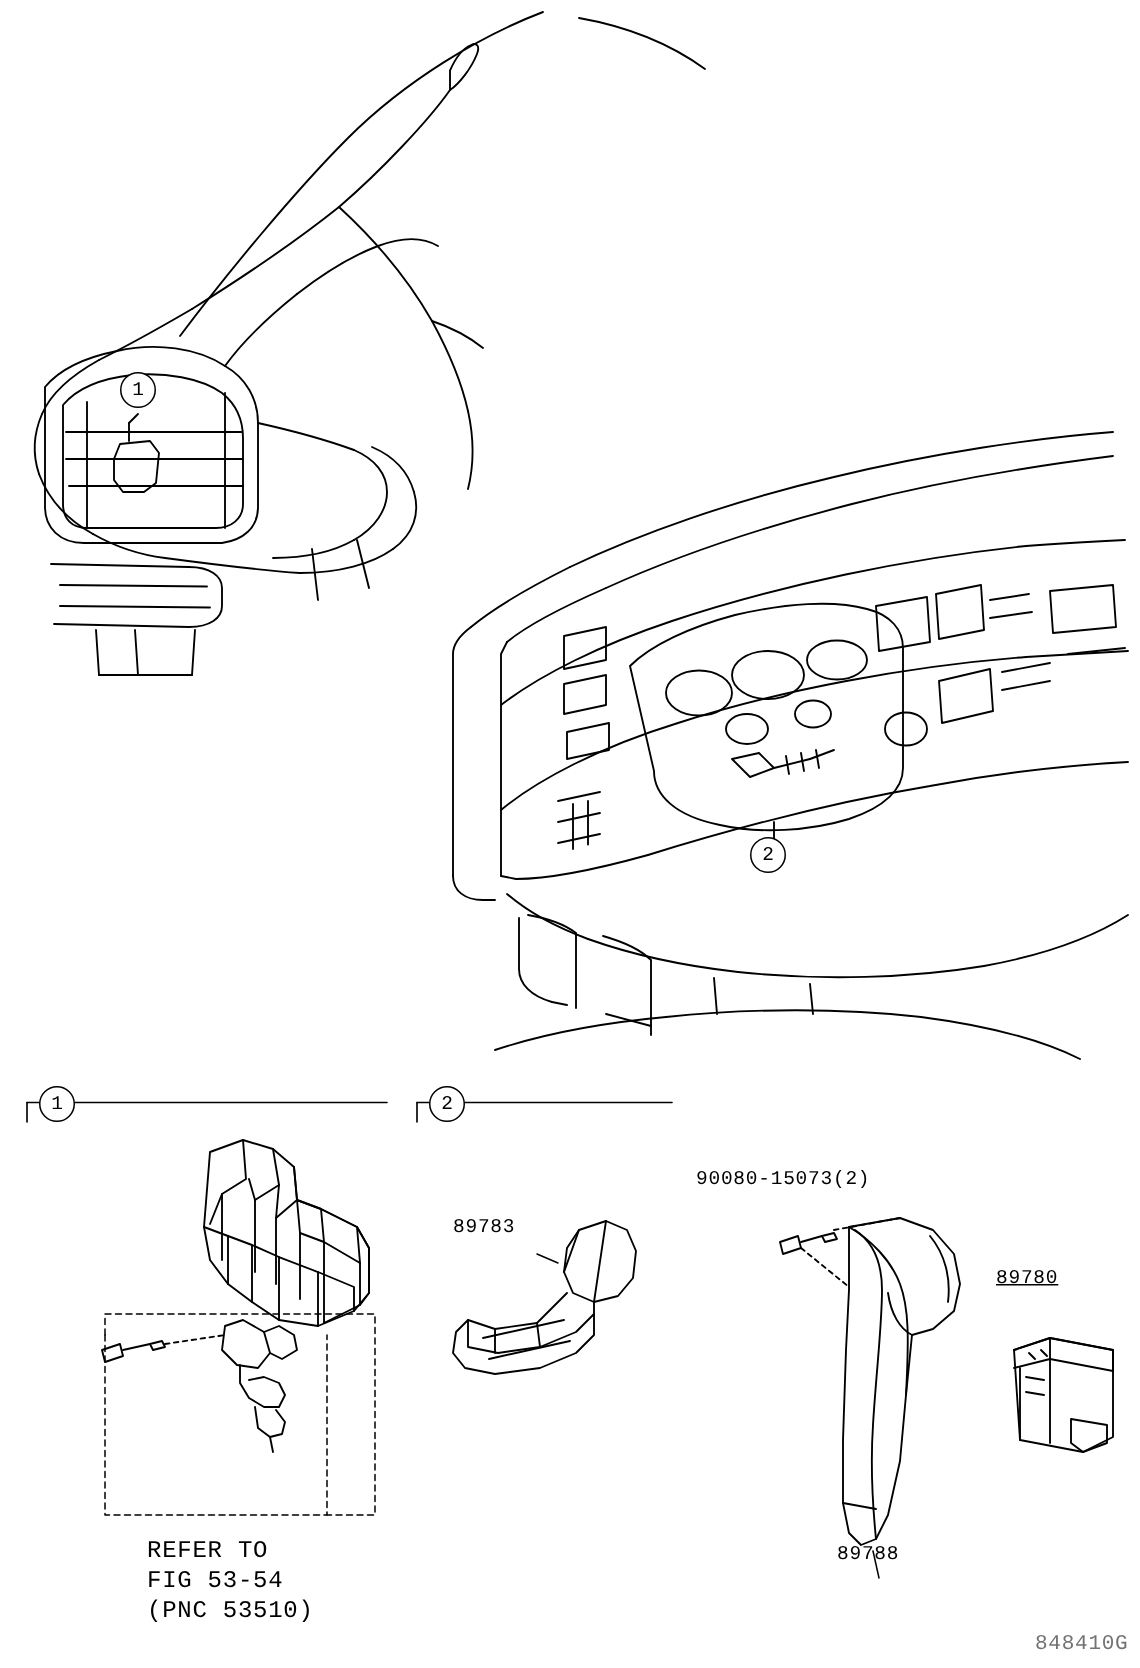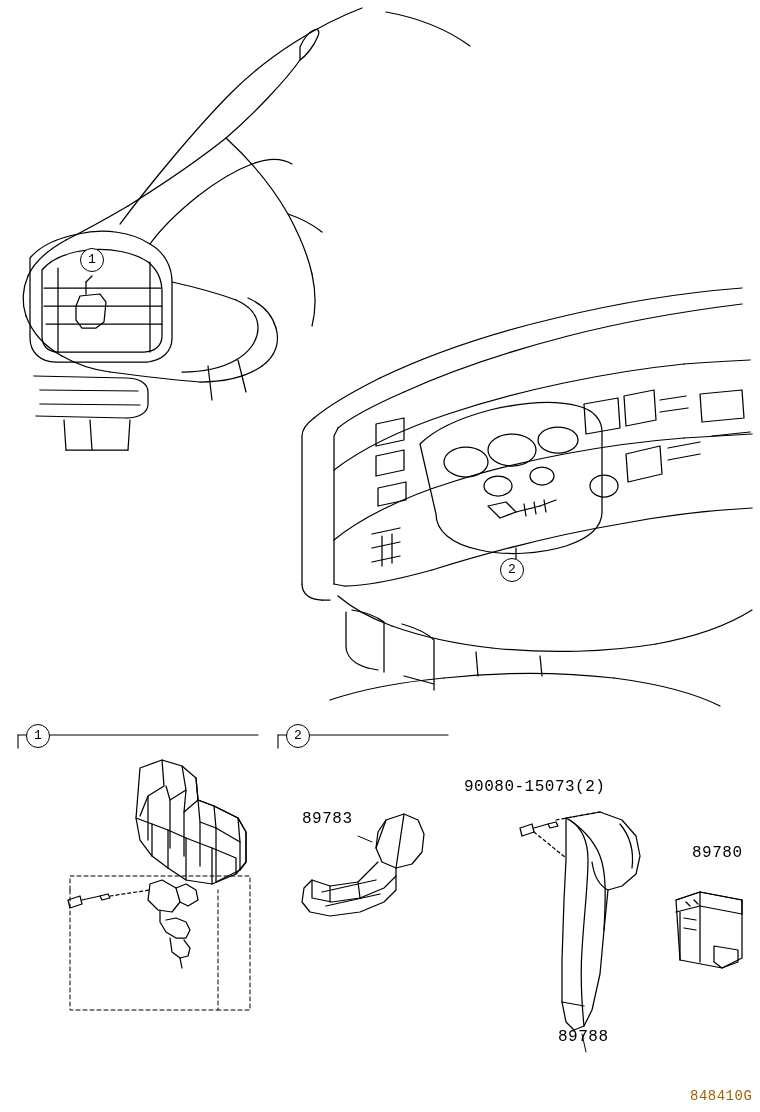--- a/index.html
+++ b/index.html
@@ -21,21 +21,21 @@
   svg.layer {
     position: absolute;
     left: 0;
     top: 0;
     width: 760px;
     height: 1112px;
   }
   .lbl {
     position: absolute;
     font-family: "Liberation Mono", monospace;
-    font-size: 16px;
+    font-size: 13px;
     letter-spacing: 0.5px;
     white-space: pre;
     color: #000;
   }
   .lbl.refer {
     font-size: 16px;
     line-height: 20px;
   }
   .callout {
     position: absolute;
@@ -47,21 +47,21 @@
     font-size: 13px;
     line-height: 22px;
     text-align: center;
     background: #fff;
     color: #000;
   }
   .code {
     position: absolute;
     font-family: "Liberation Mono", monospace;
     font-size: 14px;
-    color: #a16207;
+    color: #737373;
     letter-spacing: 0.5px;
   }
 </style>
 </head>
 <body>
 
 <div id="page">
 
   <svg class="layer" viewBox="0 0 760 1112">
     <g fill="none" stroke="#000" stroke-width="1.25" stroke-linejoin="round" stroke-linecap="round">
@@ -261,18 +261,21 @@
   </svg>
 
   <div class="callout" style="left:80px; top:248px;">1</div>
   <div class="callout" style="left:500px; top:558px;">2</div>
   <div class="callout" style="left:26px; top:724px;">1</div>
   <div class="callout" style="left:286px; top:724px;">2</div>
 
   <div class="lbl" style="left:302px; top:810px;font-family:Liberation Mono, monospace;">89783</div>
   <div class="lbl" style="left:464px; top:778px;">90080-15073(2)</div>
   <div class="lbl" style="left:558px; top:1028px;">89788</div>
-  <div class="lbl" style="left:692px; top:844px;">89780</div>
-
+  <div class="lbl" style="left:664px; top:844px;text-decoration:underline;">89780</div>
+
+  <div class="lbl refer" style="left:98px; top:1024px;">REFER TO
+FIG 53-54
+(PNC 53510)</div>
 
   <div class="code" style="left:690px; top:1088px;">848410G</div>
 
 </div>
 
 </body></html>

